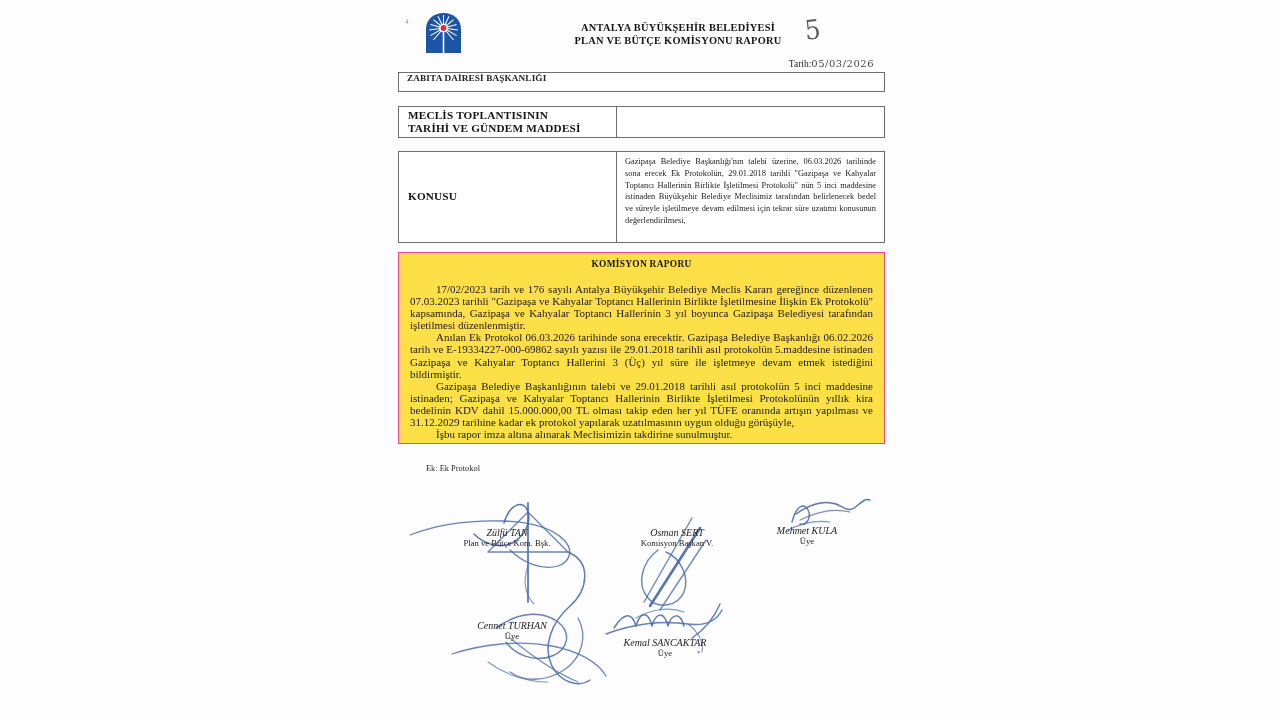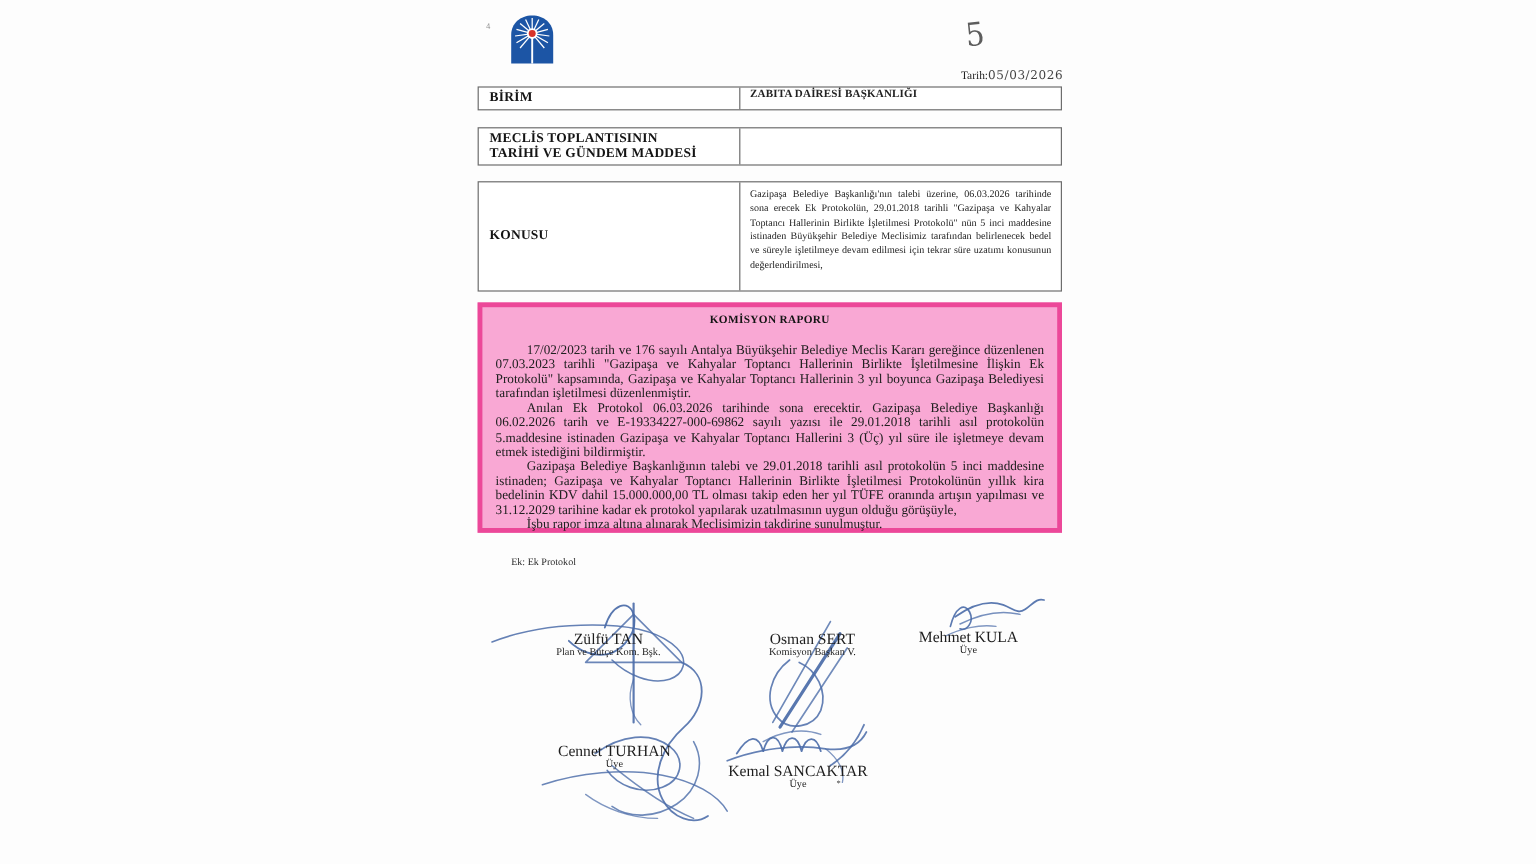--- a/index.html
+++ b/index.html
@@ -82,21 +82,21 @@
     font-size: 27px;
     color: #3a3a3a;
     transform: rotate(-6deg) scaleX(0.92);
     opacity: 0.82;
     font-weight: 300;
   }
 
   
   .date-line {
     position: absolute;
-    right: 6px;
+    right: 18px;
     top: 52px;
     font-size: 9.5px;
     color: #1f1f1f;
     white-space: nowrap;
   }
   .date-line .hand {
     font-family: "DejaVu Serif", serif;
     font-size: 10px;
     opacity: 0.85;
     letter-spacing: 0.5px;
@@ -158,23 +158,23 @@
   #row-konusu .val .val-inner { line-height: 11.8px; }
   #row-konusu .lbl { align-items: center; }
 
   
   #komisyon-box {
     position: absolute;
     left: 6px;
     top: 246px;
     width: 487px;
     height: 192px;
-    border: 4px solid #ec4899;
+    border: 1px solid #ec4899;
     box-sizing: border-box;
-    background: #f9a8d4;
+    background: #fde047;
     padding: 6px 11px 6px 11px;
   }
   #komisyon-box .rpt-title {
     text-align: center;
     font-weight: bold;
     font-size: 9.4px;
     letter-spacing: 0.3px;
     color: #141414;
     margin-bottom: 14px;
   }
@@ -197,24 +197,25 @@
     color: #2a2a2a;
   }
 
   
   .sig-block {
     position: absolute;
     text-align: center;
     width: 140px;
   }
   .sig-block .sig-name {
-    font-size: 13px;
+    font-size: 10px;
     line-height: 11px;
     color: #1d1d1d;
     white-space: nowrap;
+    font-style: italic;
   }
   .sig-block .sig-role {
     font-size: 8.6px;
     line-height: 11px;
     color: #1d1d1d;
     white-space: nowrap;
   }
 
   #sig-1 { left: 45px;  top: 521px; }
   #sig-2 { left: 215px; top: 521px; }
@@ -267,32 +268,33 @@
             <line x1="21.5" y1="16" x2="7.2" y2="18"></line>
             <line x1="21.5" y1="16" x2="8.4" y2="23.6"></line>
             <line x1="21.5" y1="16" x2="11.4" y2="28"></line>
           </g>
           <line x1="21.5" y1="16" x2="21.5" y2="41" stroke="#ffffff" stroke-width="1.6"></line>
           <circle cx="21.5" cy="16" r="4.4" fill="#ffffff"></circle>
           <circle cx="21.5" cy="16" r="2.9" fill="#d8342a"></circle>
         </svg>
       </div>
 
+      <div class="header-titles">
+        <div class="line">ANTALYA BÜYÜKŞEHİR BELEDİYESİ</div>
+        <div class="line">PLAN VE BÜTÇE KOMİSYONU RAPORU</div>
+      </div>
 
       <div class="page-number">5</div>
     </div>
 
     <div class="date-line">
       <span>Tarih:</span><span class="hand">05/03/2026</span>
     </div>
 
     <div class="tbl" id="row-birim">
-      <div class="lbl">
-        <span class="lbl-inner">BİRİM</span>
-      </div>
       <div class="val">
         <span class="val-inner">ZABITA DAİRESİ BAŞKANLIĞI</span>
       </div>
     </div>
 
     <div class="tbl" id="row-meclis">
       <div class="lbl">
         <span class="lbl-inner">
           <span>MECLİS TOPLANTISININ</span><br>
           <span>TARİHİ VE GÜNDEM MADDESİ</span>

